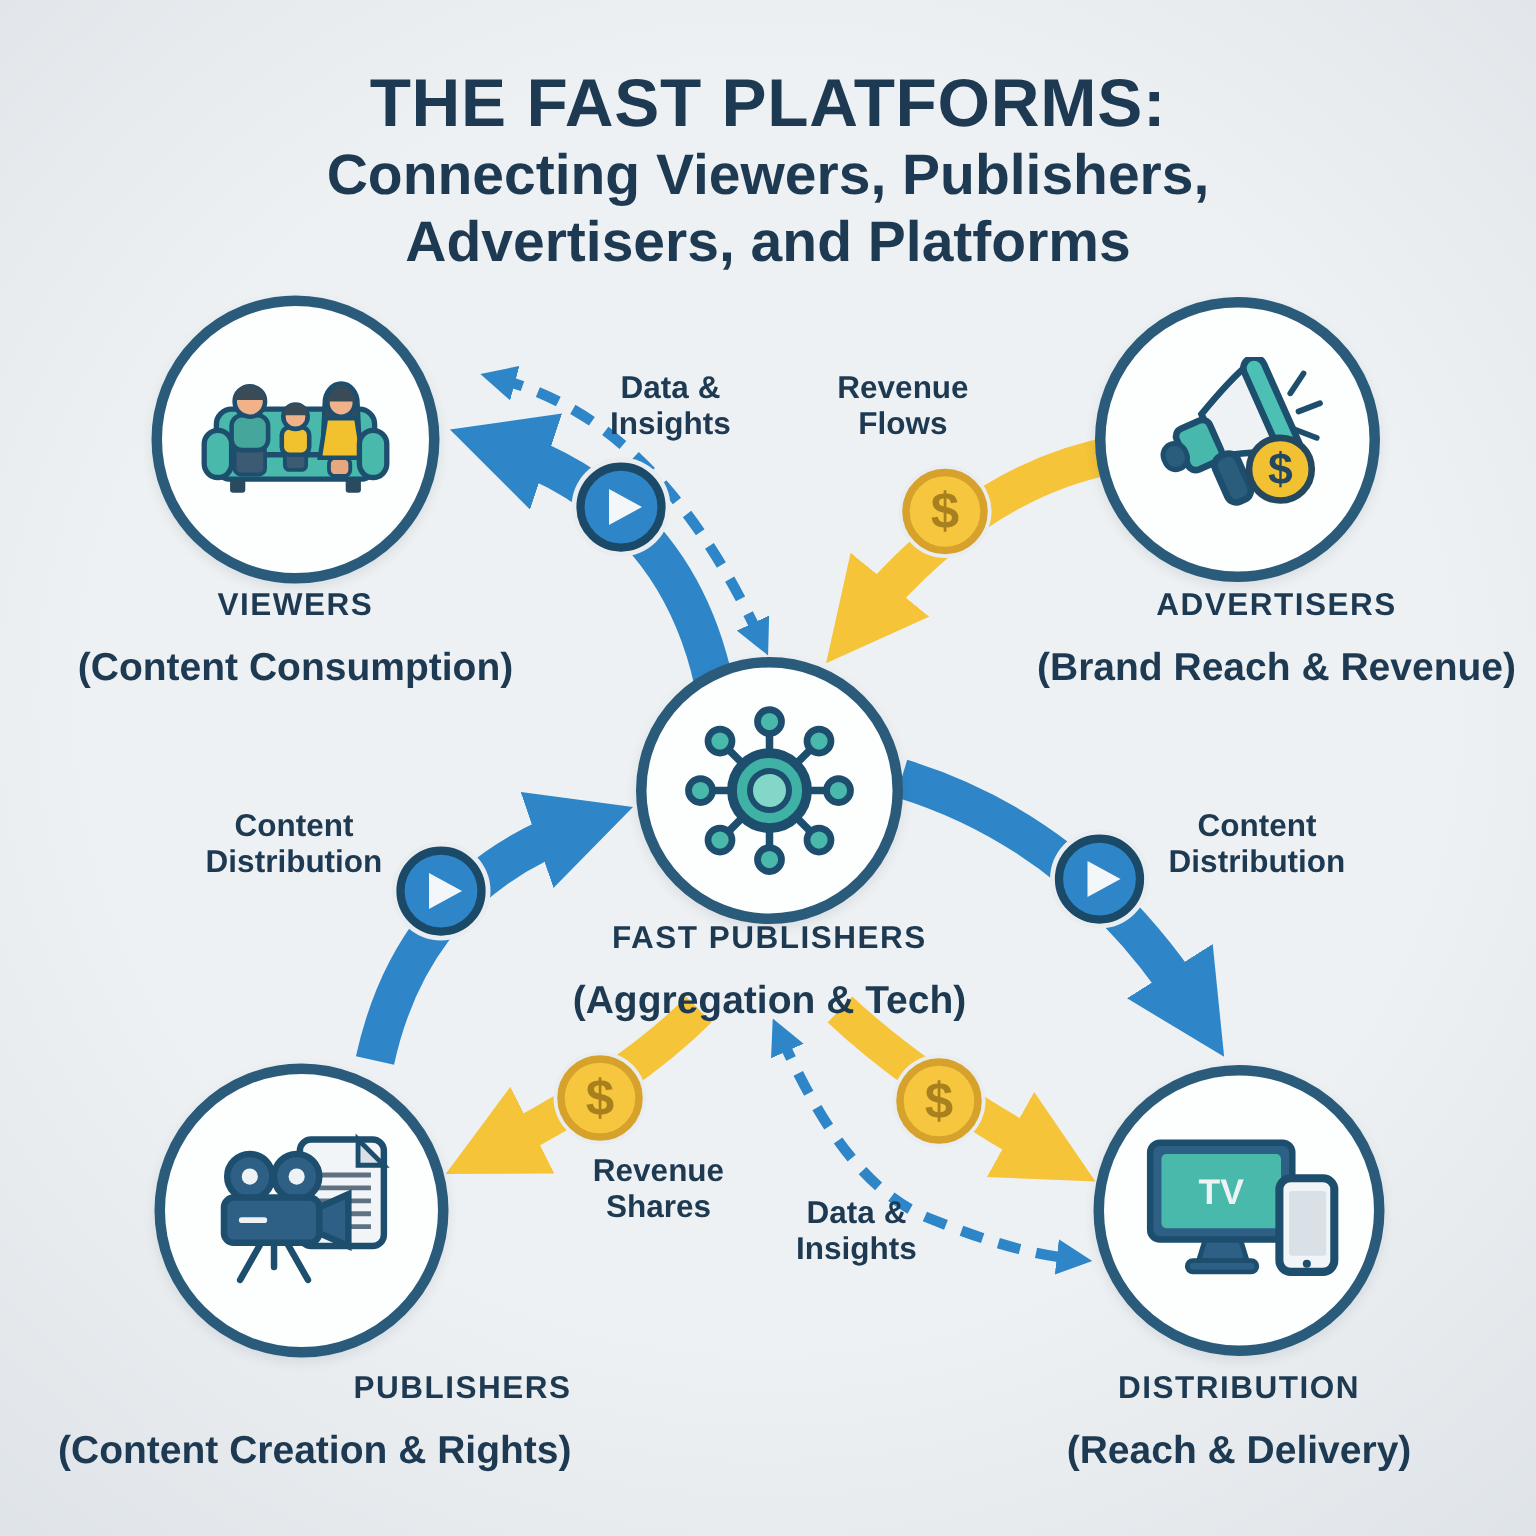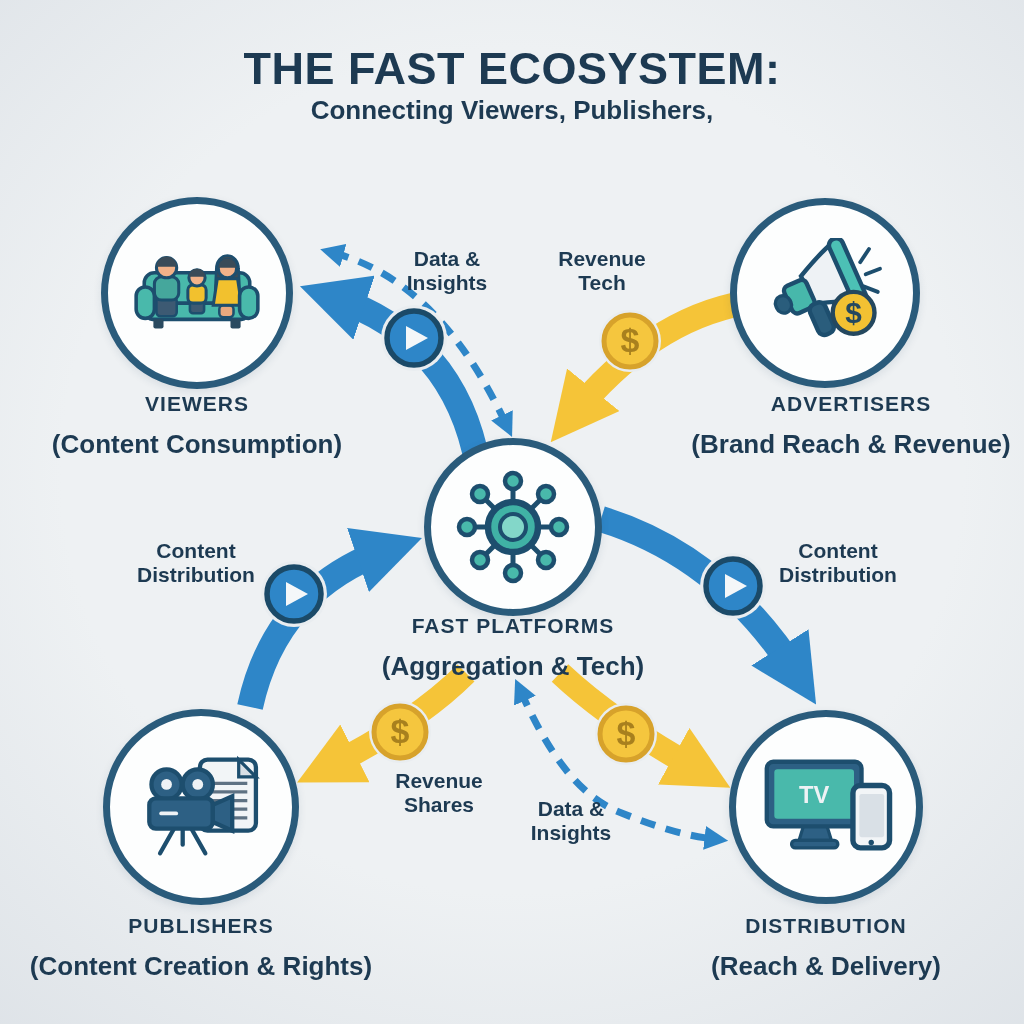--- a/index.html
+++ b/index.html
@@ -4,39 +4,39 @@
 <style>
   html,body{margin:0;padding:0;background:#dfe4e8;}
   .canvas{
     position:relative;width:1024px;height:1024px;overflow:hidden;
     background:radial-gradient(ellipse 80% 75% at 50% 46%, #eef1f3 55%, #dde2e7 100%);
     font-family:"Liberation Sans",sans-serif;color:#1d3a52;font-weight:bold;
   }
   .layer{position:absolute;left:0;top:0;}
   .title{position:absolute;left:0;top:42px;width:100%;text-align:center;line-height:1.18;}
   .title .t1{font-size:45px;letter-spacing:.5px;}
-  .title .t2{font-size:26px;}
+  .title .t2{font-size:38px;}
   .node{
     position:absolute;border-radius:50%;background:#fdfefe;
     border:7px solid #2a5b7b;box-sizing:border-box;
     display:flex;align-items:center;justify-content:center;
     box-shadow:0 3px 8px rgba(30,60,90,.10);
   }
   .n-viewers{left:101px;top:197px;width:192px;height:192px;}
   .n-advertisers{left:730px;top:198px;width:190px;height:190px;}
   .n-platforms{left:424px;top:438px;width:178px;height:178px;}
   .n-publishers{left:103px;top:709px;width:196px;height:196px;}
   .n-distribution{left:729px;top:710px;width:194px;height:194px;}
   .nlabel{position:absolute;text-align:center;}
   .nlabel .nname{font-size:21px;letter-spacing:1px;}
   .nlabel .nsub{font-size:26px;margin-top:13px;}
   .nl-viewers{left:37px;top:392px;width:320px;}
   .nl-advertisers{left:671px;top:392px;width:360px;}
   .nl-platforms{left:353px;top:614px;width:320px;}
-  .nl-publishers{left:21px;top:914px;width:360px;}
+  .nl-publishers{left:21px;top:914px;width:360px;text-align:right;}
   .nl-distribution{left:646px;top:914px;width:360px;}
   .flabel{position:absolute;text-align:center;font-size:21px;line-height:1.12;}
   .fl-dit{left:347px;top:247px;width:200px;}
   .fl-rf{left:502px;top:247px;width:200px;}
   .fl-cdl{left:86px;top:539px;width:220px;}
   .fl-cdr{left:728px;top:539px;width:220px;}
   .fl-rs{left:329px;top:769px;width:220px;}
   .fl-dib{left:461px;top:797px;width:220px;}
   svg text{font-family:"Liberation Sans",sans-serif;}
 </style>
@@ -104,22 +104,23 @@
       <text y="11" text-anchor="middle" font-size="34" font-weight="bold" fill="#a8801e">$</text>
     </g>
     <g transform="translate(626,734)">
       <circle r="31" fill="#e9edf0"></circle>
         <circle r="26" fill="#f5c63e" stroke="#d7a22b" stroke-width="5"></circle>
       <text y="11" text-anchor="middle" font-size="34" font-weight="bold" fill="#a8801e">$</text>
     </g>
   </svg>
 
   <div class="title">
-    <div class="t1">THE FAST ECOSYSTEM:</div>
+    <div class="t1">THE FAST PLATFORMS:</div>
     <div class="t2">Connecting Viewers, Publishers,</div>
+    <div class="t2">Advertisers, and Platforms</div>
   </div>
 
   <div class="node n-viewers">
     <svg width="142" height="104" viewBox="0 0 140 100">
       <rect x="18" y="30" width="104" height="34" rx="10" fill="#49b9ab" stroke="#1d4e6e" stroke-width="3.5"></rect>
       <rect x="20" y="60" width="100" height="16" rx="6" fill="#49b9ab" stroke="#1d4e6e" stroke-width="3.5"></rect>
       <rect x="27" y="76" width="10" height="9" rx="2" fill="#2a4a60"></rect>
       <rect x="103" y="76" width="10" height="9" rx="2" fill="#2a4a60"></rect>
 
       <rect x="30" y="54" width="20" height="19" rx="4" fill="#3d5a73" stroke="#1d4e6e" stroke-width="2.5"></rect>
@@ -192,21 +193,21 @@
         <circle cx="14" cy="60" r="8"></circle>
           <circle cx="27" cy="27" r="8"></circle>
         <circle cx="60" cy="14" r="8"></circle>
           <circle cx="93" cy="27" r="8"></circle>
       </g>
       <circle cx="60" cy="60" r="25" fill="#40b2a5" stroke="#1d4e6e" stroke-width="6.5"></circle>
       <circle cx="60" cy="60" r="13" fill="#83d7c9" stroke="#1d4e6e" stroke-width="4"></circle>
     </svg>
   </div>
   <div class="nlabel nl-platforms">
-    <div class="nname">FAST PLATFORMS</div>
+    <div class="nname">FAST PUBLISHERS</div>
     <div class="nsub">(Aggregation &amp; Tech)</div>
   </div>
 
   <div class="node n-publishers">
     <svg width="140" height="108" viewBox="0 0 130 100">
       <g>
         <rect x="64" y="6" width="52" height="66" rx="7" fill="#f2f5f7" stroke="#1d4e6e" stroke-width="4"></rect>
         <path d="M100 6 L116 22 L100 22 Z" fill="#d9e0e6" stroke="#1d4e6e" stroke-width="3"></path>
         <g stroke="#5f7283" stroke-width="3">
           <line x1="72" y1="28" x2="108" y2="28"></line>
@@ -257,21 +258,21 @@
     <div class="nname">DISTRIBUTION</div>
     <div class="nsub">(Reach &amp; Delivery)</div>
   </div>
 
   <div class="flabel fl-dit">
     <div>Data &amp;</div>
     <div>Insights</div>
   </div>
   <div class="flabel fl-rf">
     <div>Revenue</div>
-    <div>Tech</div>
+    <div>Flows</div>
   </div>
   <div class="flabel fl-cdl">
     <div>Content</div>
     <div>Distribution</div>
   </div>
   <div class="flabel fl-cdr">
     <div>Content</div>
     <div>Distribution</div>
   </div>
   <div class="flabel fl-rs">

